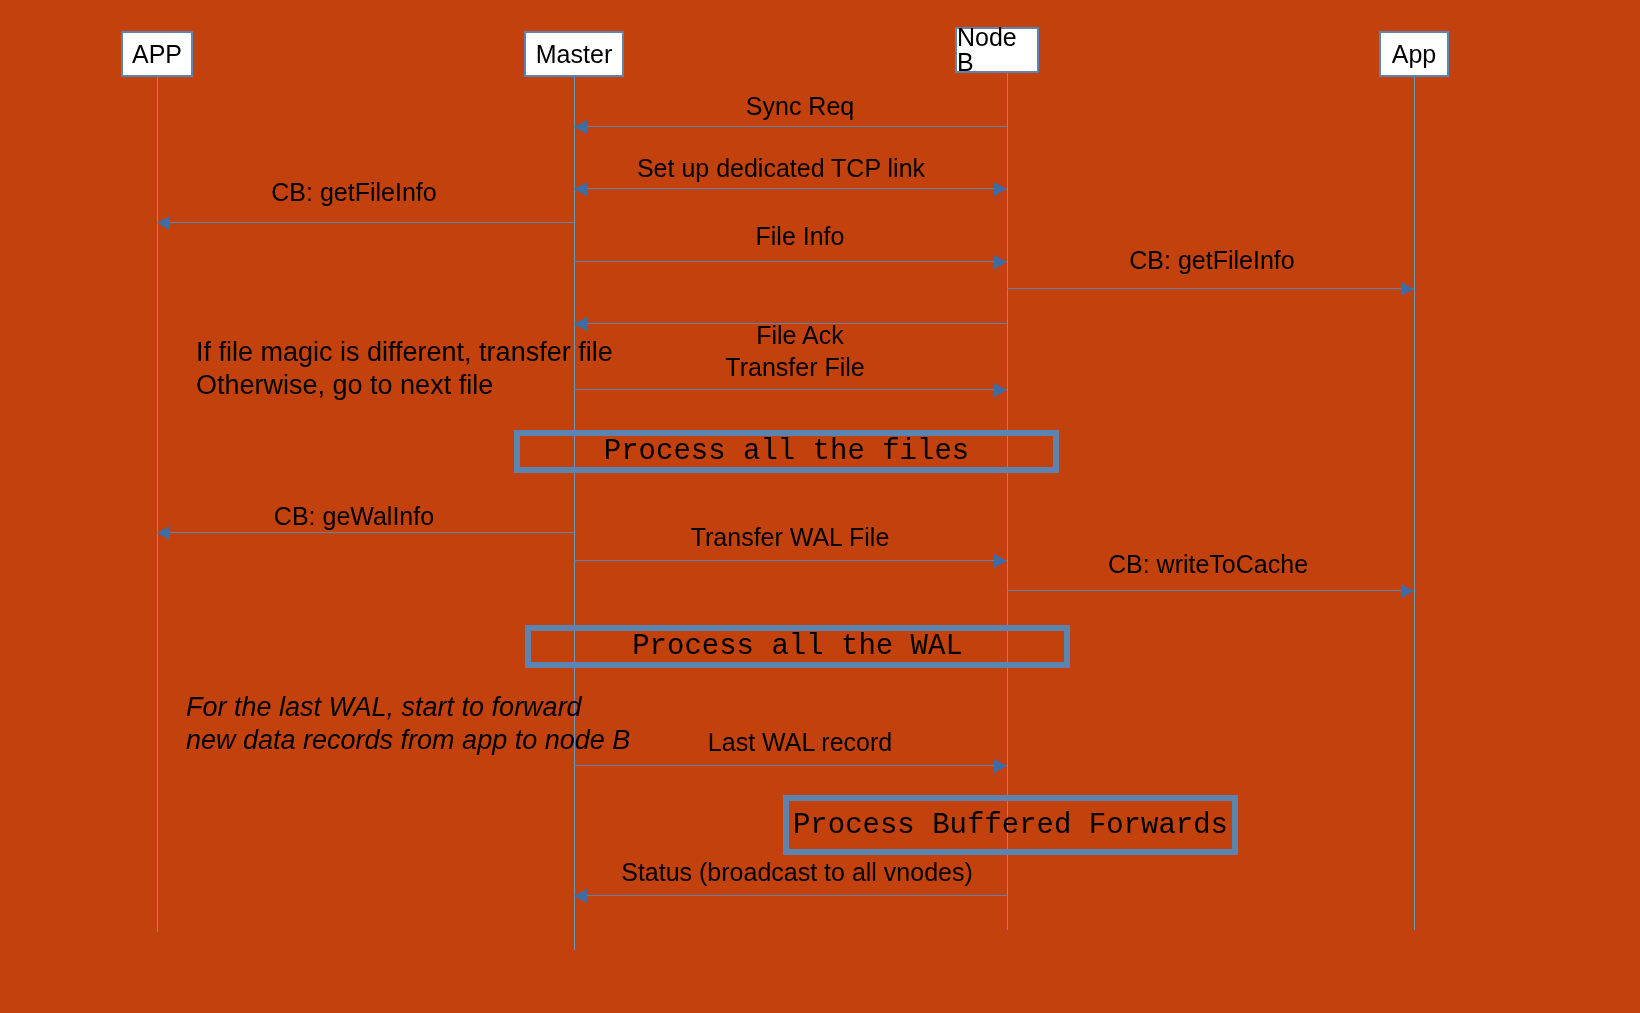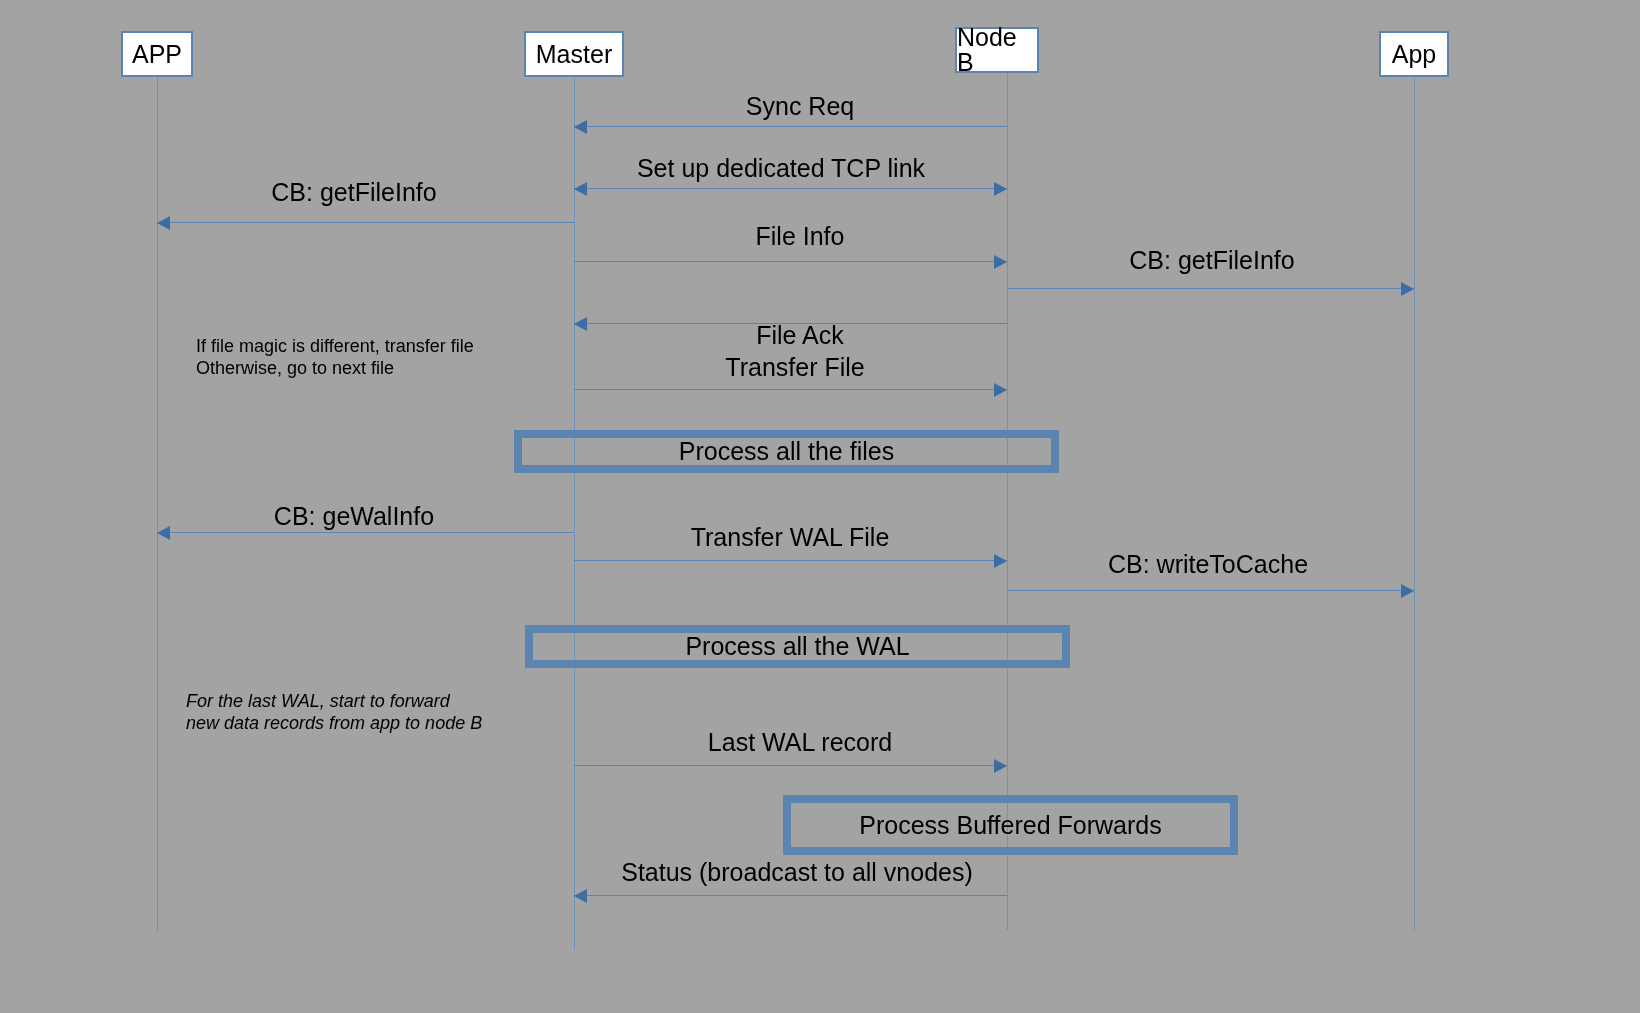--- a/index.html
+++ b/index.html
@@ -7,21 +7,21 @@
     padding: 0;
     background: #ffffff;
   }
   body {
     font-family: "Liberation Sans", sans-serif;
   }
   #canvas {
     position: relative;
     width: 1640px;
     height: 1013px;
-    background: #a3a3a3;
+    background: #c2410c;
     overflow: hidden;
   }
   .lifeline-head {
     position: absolute;
     box-sizing: border-box;
     border: 2px solid #5b84b1;
     background: #ffffff;
     display: flex;
     align-items: center;
     justify-content: center;
@@ -59,31 +59,32 @@
   }
   .arrow-head.right {
     border-left: 13px solid #3c6ea5;
   }
   .arrow-head.left {
     border-right: 13px solid #3c6ea5;
   }
   .process-box {
     position: absolute;
     box-sizing: border-box;
-    border: 8px solid #fca5a5;
+    border: 6px solid #fca5a5;
     background: transparent;
     display: flex;
     align-items: center;
     justify-content: center;
-    font-size: 25px;
+    font-size: 29px;
     color: #000000;
+    font-family: Liberation Mono, monospace;
   }
   .note {
     position: absolute;
-    font-size: 18px;
+    font-size: 27px;
     color: #000000;
     line-height: 1.22;
     white-space: pre-line;
   }
 </style>
 </head>
 <body>
 
 <div id="canvas">
     <div class="lifeline-line" style="left: 157px; top: 77px; height: 855px; background: rgb(111, 147, 187);"></div>

